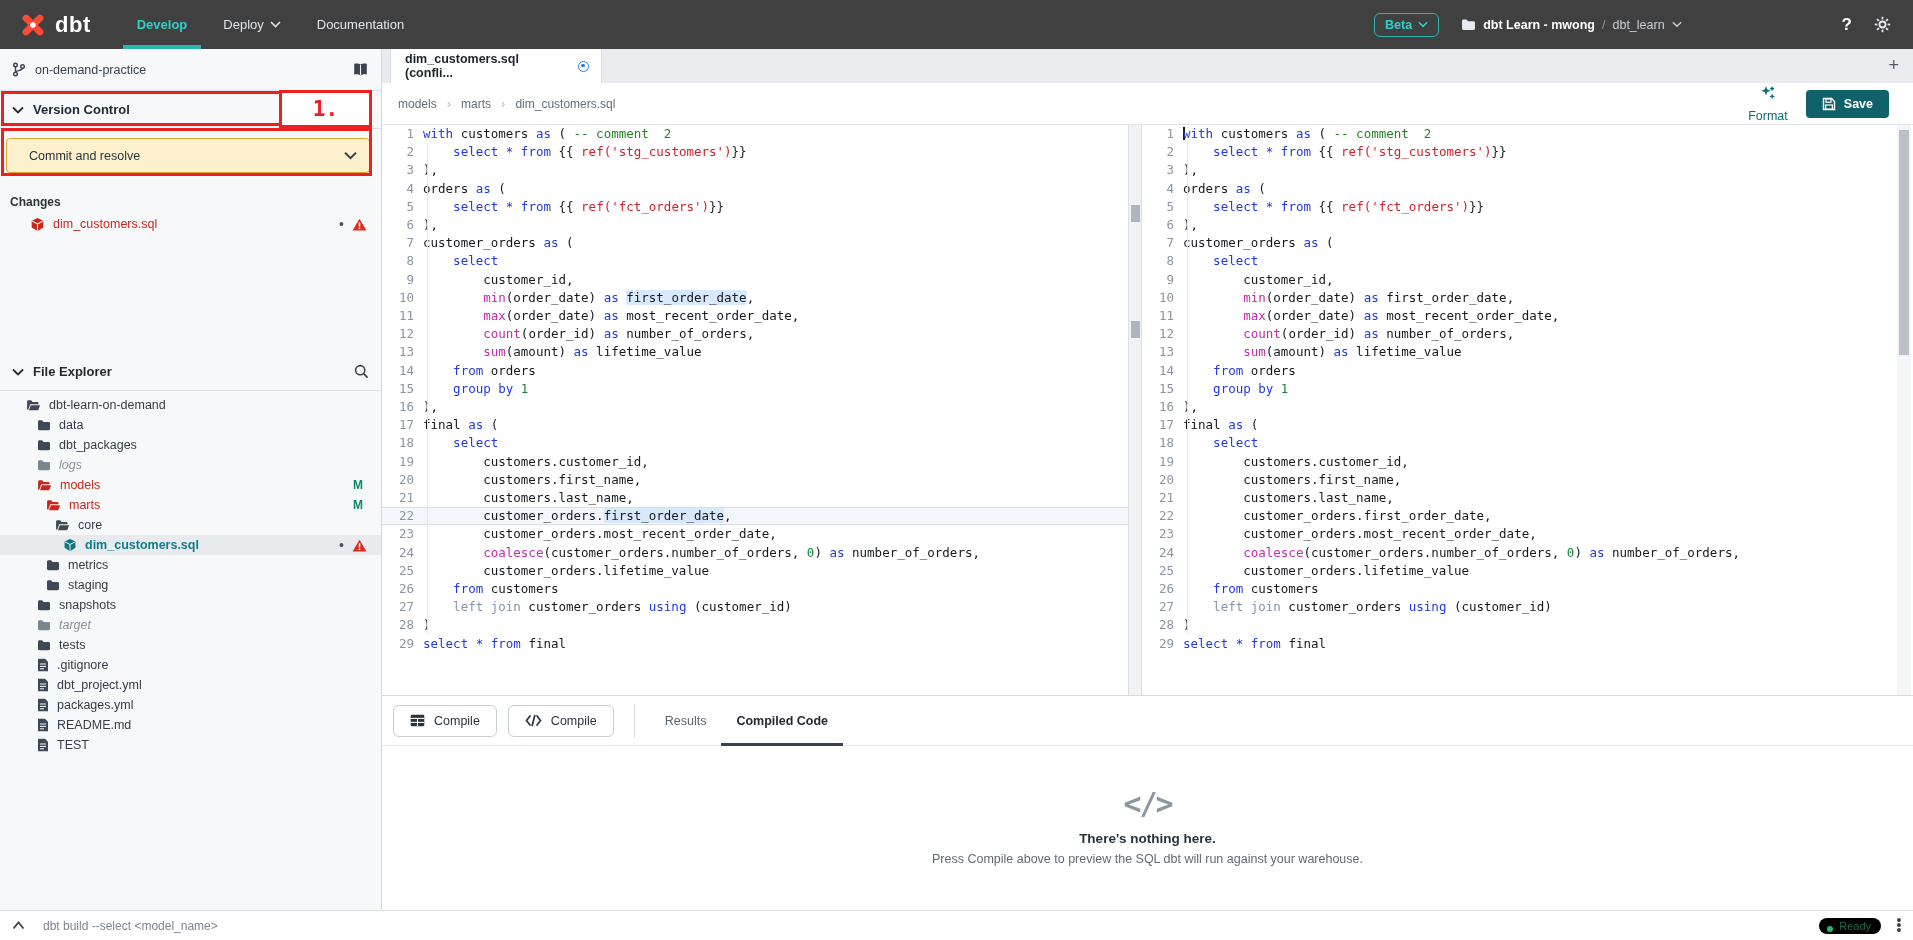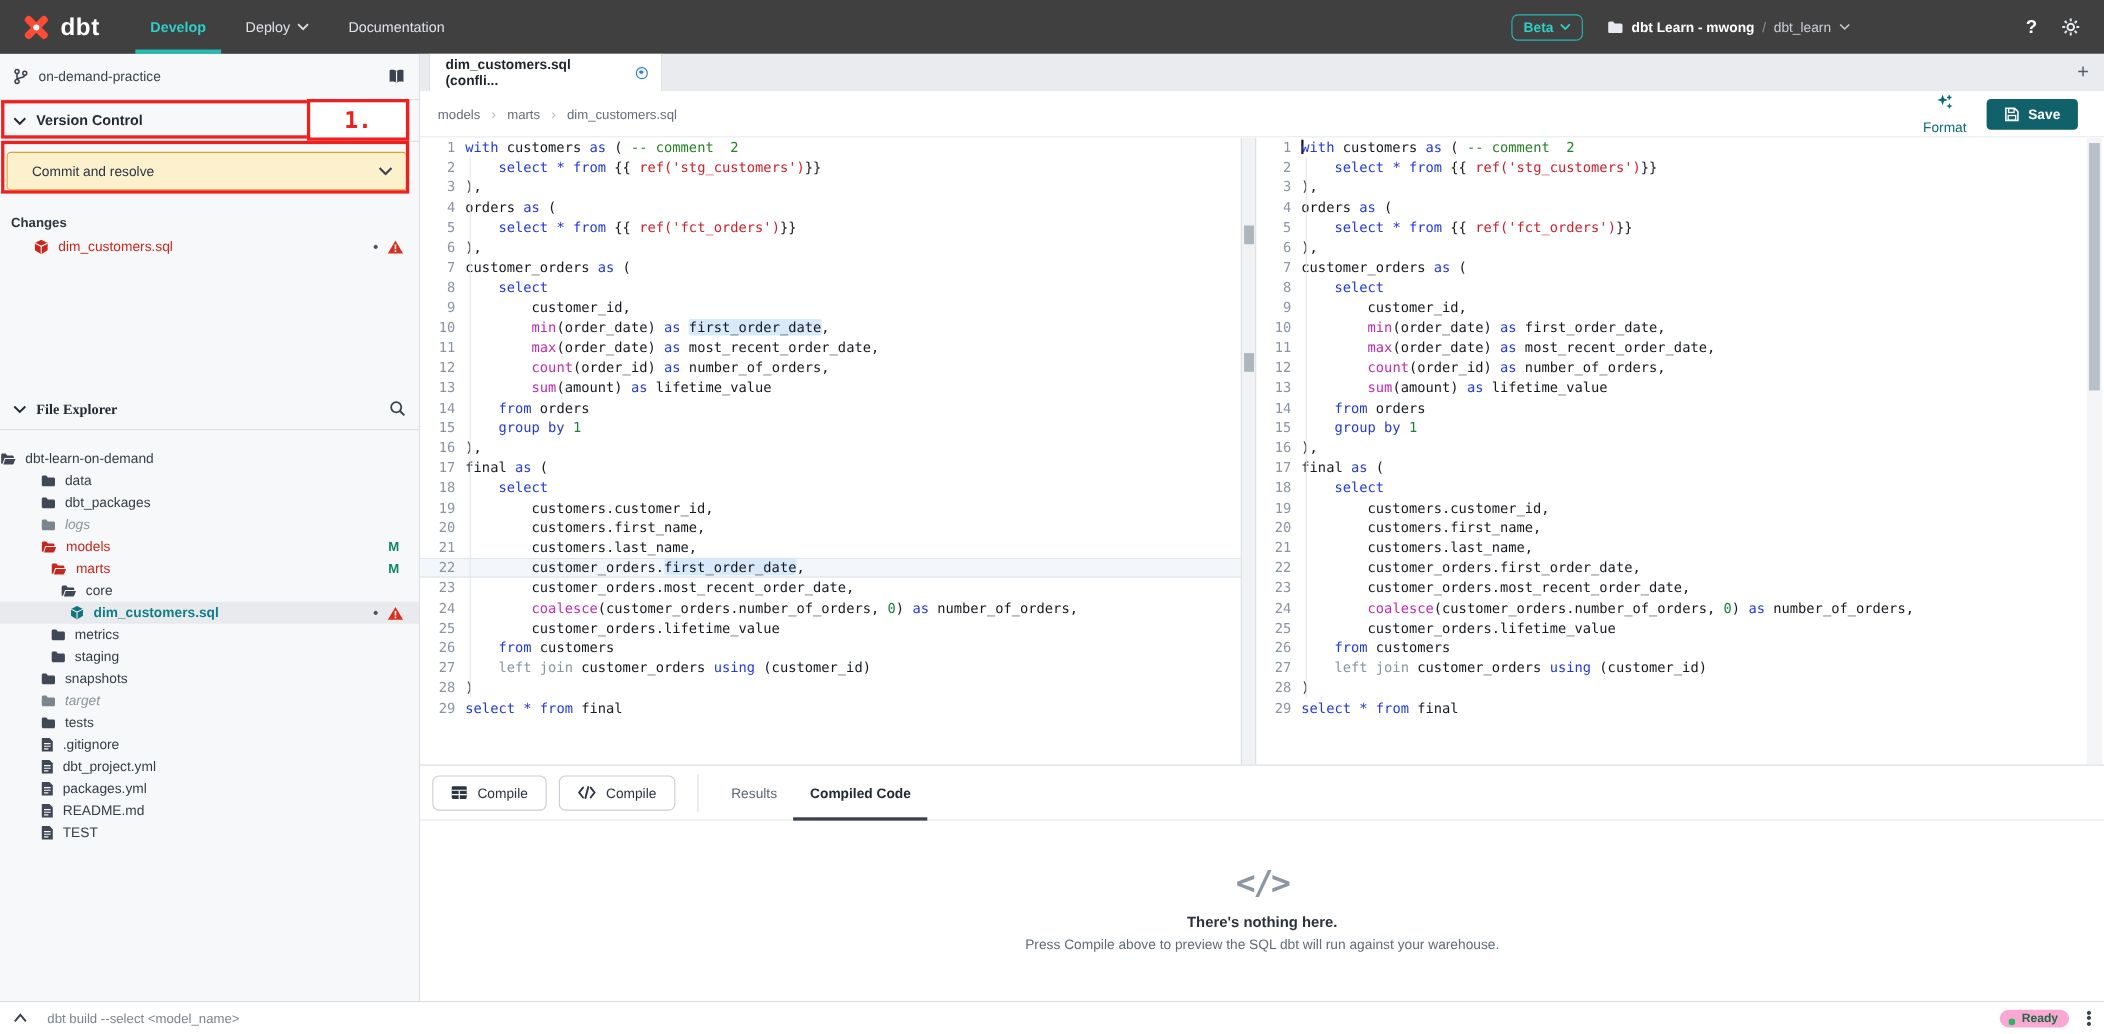--- a/index.html
+++ b/index.html
@@ -36,21 +36,21 @@
   .section-head .right-ic { margin-left:auto; color:#39424d; cursor:pointer; }
   .commit-wrap { padding:9px 11px 10px 6px; }
   .commit-btn { height:35px; background:#fcf0cd; border:1px solid #d9a62e; border-radius:4px; display:flex; align-items:center; padding:0 12px 0 22px; color:#2a3440; cursor:pointer; }
   .commit-btn .chev { margin-left:auto; color:#39424d; }
   .changes-label { padding:12px 10px 4px 10px; font-weight:bold; font-size:12px; color:#2b333c; }
   .change-row { position:relative; height:22px; display:flex; align-items:center; padding-left:30px; cursor:pointer; }
   .change-row .fname { margin-left:8px; color:#c9271e; }
   .row-markers { position:absolute; right:14px; top:0; height:100%; display:flex; align-items:center; gap:8px; }
   .dot-mark { color:#4a5560; font-size:14px; line-height:1; }
 
-  .fe-head { margin-top:0;font-family:Liberation Serif, serif; }
+  .fe-head { margin-top:0; }
   .tree { padding-top:4px; }
   .tree-row { position:relative; height:20px; display:flex; align-items:center; cursor:pointer; }
   .tree-row .t-ic { flex:0 0 auto; display:flex; }
   .tree-row .t-lbl { margin-left:8px; white-space:nowrap; }
   .tree-row.sel { background:#e8eaed; }
   .tree-row.red .t-lbl { color:#c9271e; }
   .tree-row.red .t-ic { color:#c9271e; }
   .tree-row.teal .t-lbl { color:#0f7e8a; font-weight:bold; }
   .tree-row.teal .t-ic { color:#0f7380; }
   .tree-row.muted .t-lbl { color:#8a929c; font-style:italic; }
@@ -109,21 +109,21 @@
   .empty-state { position:absolute; left:0; top:50px; width:1531px; height:160px; display:flex; flex-direction:column; align-items:center; justify-content:center; gap:6px; }
   .empty-icon { font-family:"DejaVu Sans Mono",monospace; font-size:30px; font-weight:bold; color:#8d97a1; letter-spacing:-2px; }
   .empty-title { font-size:13.5px; font-weight:bold; color:#2a323b; margin-top:4px; }
   .empty-sub { font-size:12.5px; color:#5f6b76; }
 
   
   .statusbar { position:absolute; left:0; top:910px; width:1913px; height:30px; background:#fff; border-top:1px solid #d9dde2; display:flex; align-items:center; }
   .sb-chevup { margin-left:12px; color:#39424d; cursor:pointer; }
   .sb-cmd { margin-left:18px; font-size:12px; color:#7b8590; }
   .sb-right { margin-left:auto; display:flex; align-items:center; gap:12px; margin-right:8px; }
-  .ready-pill { display:flex; align-items:flex-end; gap:6px; background:#f9a8d4; border-radius:9px; padding:2px 10px 2px 8px; font-size:11px; color:#206a43;font-weight:bold; }
+  .ready-pill { display:flex; align-items:flex-end; gap:6px; background:#000000; border-radius:9px; padding:2px 10px 2px 8px; font-size:11px; color:#206a43; }
   .ready-dot { width:6px; height:6px; border-radius:50%; background:#2db563; }
   .kebab { color:#3c454f; font-size:14px; letter-spacing:0; line-height:5px; text-align:center; cursor:pointer; width:12px; }
 
   
   .anno { position:absolute; border:3px solid #ee1f1f; pointer-events:none; }
   .anno-label { position:absolute; left:279px; top:90px; width:93px; height:38px; background:#fff; border:3px solid #ee1f1f; color:#ee1f1f; font-size:21px; font-weight:bold; display:flex; align-items:center; justify-content:center; font-family:"DejaVu Sans Mono",monospace; z-index:30; pointer-events:none; }
   svg { display:block; }
 </style>
 </head>
 <body>
@@ -244,21 +244,21 @@
       <svg width="12" height="8" viewBox="0 0 12 8">
           <polyline points="1,1.5 6,6.5 11,1.5" fill="none" stroke="#222b34" stroke-width="1.8"></polyline>
         </svg>
       <span class="title">File Explorer</span>
       <svg class="right-ic" width="15" height="15" viewBox="0 0 15 15">
         <circle cx="6.2" cy="6.2" r="4.6" fill="none" stroke="#39424d" stroke-width="1.6"></circle>
         <line x1="9.8" y1="9.8" x2="13.6" y2="13.6" stroke="#39424d" stroke-width="1.8"></line>
       </svg>
     </div>
     <div class="tree" id="file-tree">
-        <div class="tree-row" style=" margin-top: 12px;">
+        <div class="tree-row" style="padding-left: 26px;">
           <span class="t-ic">
             <svg width="15" height="12" viewBox="0 0 17 14">
               <path fill="currentColor" d="M1 3.2c0-.9.7-1.6 1.6-1.6h3.2l1.6 2h5.4c.9 0 1.6.7 1.6 1.6v1H4.6L2.4 12.4h-.8c-.3 0-.6-.3-.6-.6z"></path>
               <path fill="currentColor" d="M5.3 7.2h10.9l-2 5.2c-.2.5-.6.8-1.1.8H3.3z"></path>
             </svg>
           </span>
           <span class="t-lbl">dbt-learn-on-demand</span>
         </div>
         <div class="tree-row" style="padding-left: 37px;">
           <span class="t-ic">

